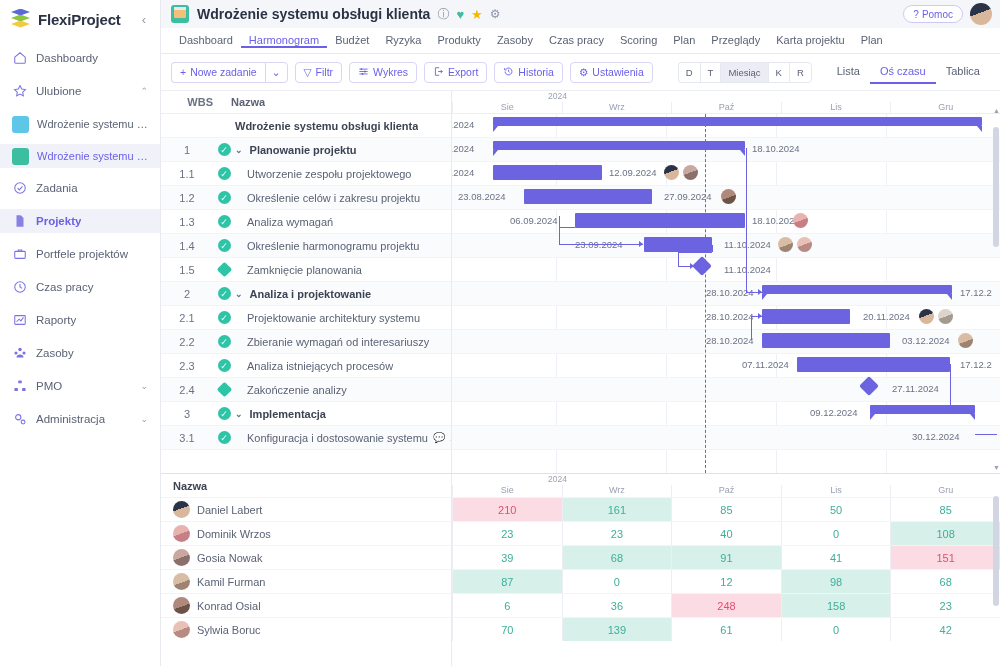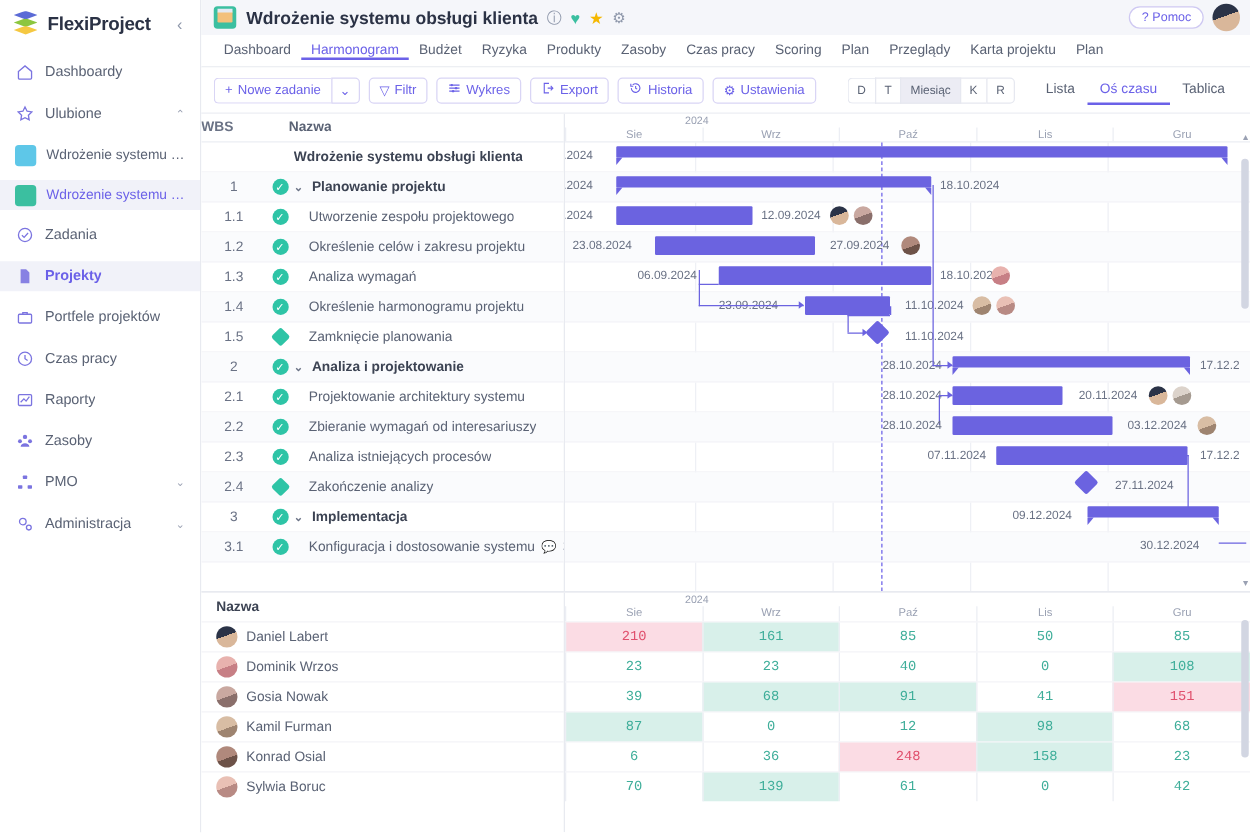--- a/index.html
+++ b/index.html
@@ -87,21 +87,21 @@
   .view-tabs { margin-left: auto; display: flex; gap: 0; }
   .view-tab { font-size: 11px; color: #5a6274; padding: 0 10px; height: 24px; display: flex; align-items: center;
       border-bottom: 2px solid transparent; cursor: pointer; }
   .view-tab.active { color: #6b61e8; border-bottom-color: #6b61e8; }
 
   
   .gantt { flex: 0 0 383px; display: flex; position: relative; overflow: hidden; border-top: 1px solid #eceef4;}
   .grid-left { width: 291px; flex: 0 0 291px; border-right: 1px solid #e8eaf0; background:#fff; position: relative;}
   .gl-head { height: 23px; display: flex; align-items: center; font-size: 11px; font-weight: bold; color: #3c4353;
      border-bottom: 1px solid #eceef4; }
-  .gl-head .c-wbs { width: 52px; text-align: left; flex:0 0 52px; }
+  .gl-head .c-wbs { width: 52px; text-align: right; flex:0 0 52px; }
   .gl-head .c-name { padding-left: 18px; }
   .row { height: 24px; display: flex; align-items: center; font-size: 11px; border-bottom: 1px solid #f3f4f8; }
   .row.alt { background: #fafbfd; }
   .c-wbs { width: 52px; flex: 0 0 52px; text-align: center; color: #6a7285; }
   .c-stat { width: 22px; flex: 0 0 22px; display: flex; align-items: center; justify-content: center;}
   .dot-check { width: 13px; height: 13px; border-radius: 50%; background: #2ec4a6; color:#fff;
      display:flex; align-items:center; justify-content:center; font-size: 9px; }
   .dot-dia { width: 11px; height: 11px; background: #2ec4a6; transform: rotate(45deg); border-radius:2px;}
   .c-name { color: #5a6274; display: flex; align-items: center; gap: 5px; white-space: nowrap; overflow:hidden;}
   .c-name.bold { font-weight: bold; color: #3c4353; }
@@ -141,21 +141,21 @@
   .res-head { height: 23px; display: flex; align-items: center; padding-left: 12px;
       font-size: 11px; font-weight: bold; color: #3c4353; }
   .res-row { height: 24px; display: flex; align-items: center; gap: 7px; padding-left: 12px;
       font-size: 11px; color: #5a6274; border-top: 1px solid #f3f4f8; }
   .res-av { width: 17px; height: 17px; border-radius: 50%; flex: 0 0 17px; overflow: hidden;}
   .res-right { flex: 1 1 auto; position: relative; }
   .rr-year { height: 11px; font-size: 8.5px; color: #9aa1b3; position: relative; }
   .rr-year span { position: absolute; left: 96px; top: 0; }
   .rr-months { height: 12px; display: flex; }
   .rr-month { flex: 1 1 0; text-align: center; font-size: 9px; color: #9aa1b3; border-left: 1px solid #eceef4; }
-  .rr-row { height: 24px; display: flex; border-top: 1px solid #f3f4f8; font-family: Liberation Mono, monospace; }
+  .rr-row { height: 24px; display: flex; border-top: 1px solid #f3f4f8; }
   .rr-cell { flex: 1 1 0; display: flex; align-items: center; justify-content: center;
       font-size: 11px; border-left: 1px solid #eceef4; }
   .rr-cell.ok { color: #3fae9a; }
   .rr-cell.over { color: #e0506d; }
   .rr-cell.bg-ok { background: #d8f0ea; }
   .rr-cell.bg-over { background: #fbdce4; }
   .res-scroll { position: absolute; right: 1px; top: 12px; width: 6px; bottom: 2px; }
   .res-scroll .thumb { position: absolute; top: 10px; width: 6px; height: 110px; background: #d2d6e2; border-radius: 3px;}
 
   

